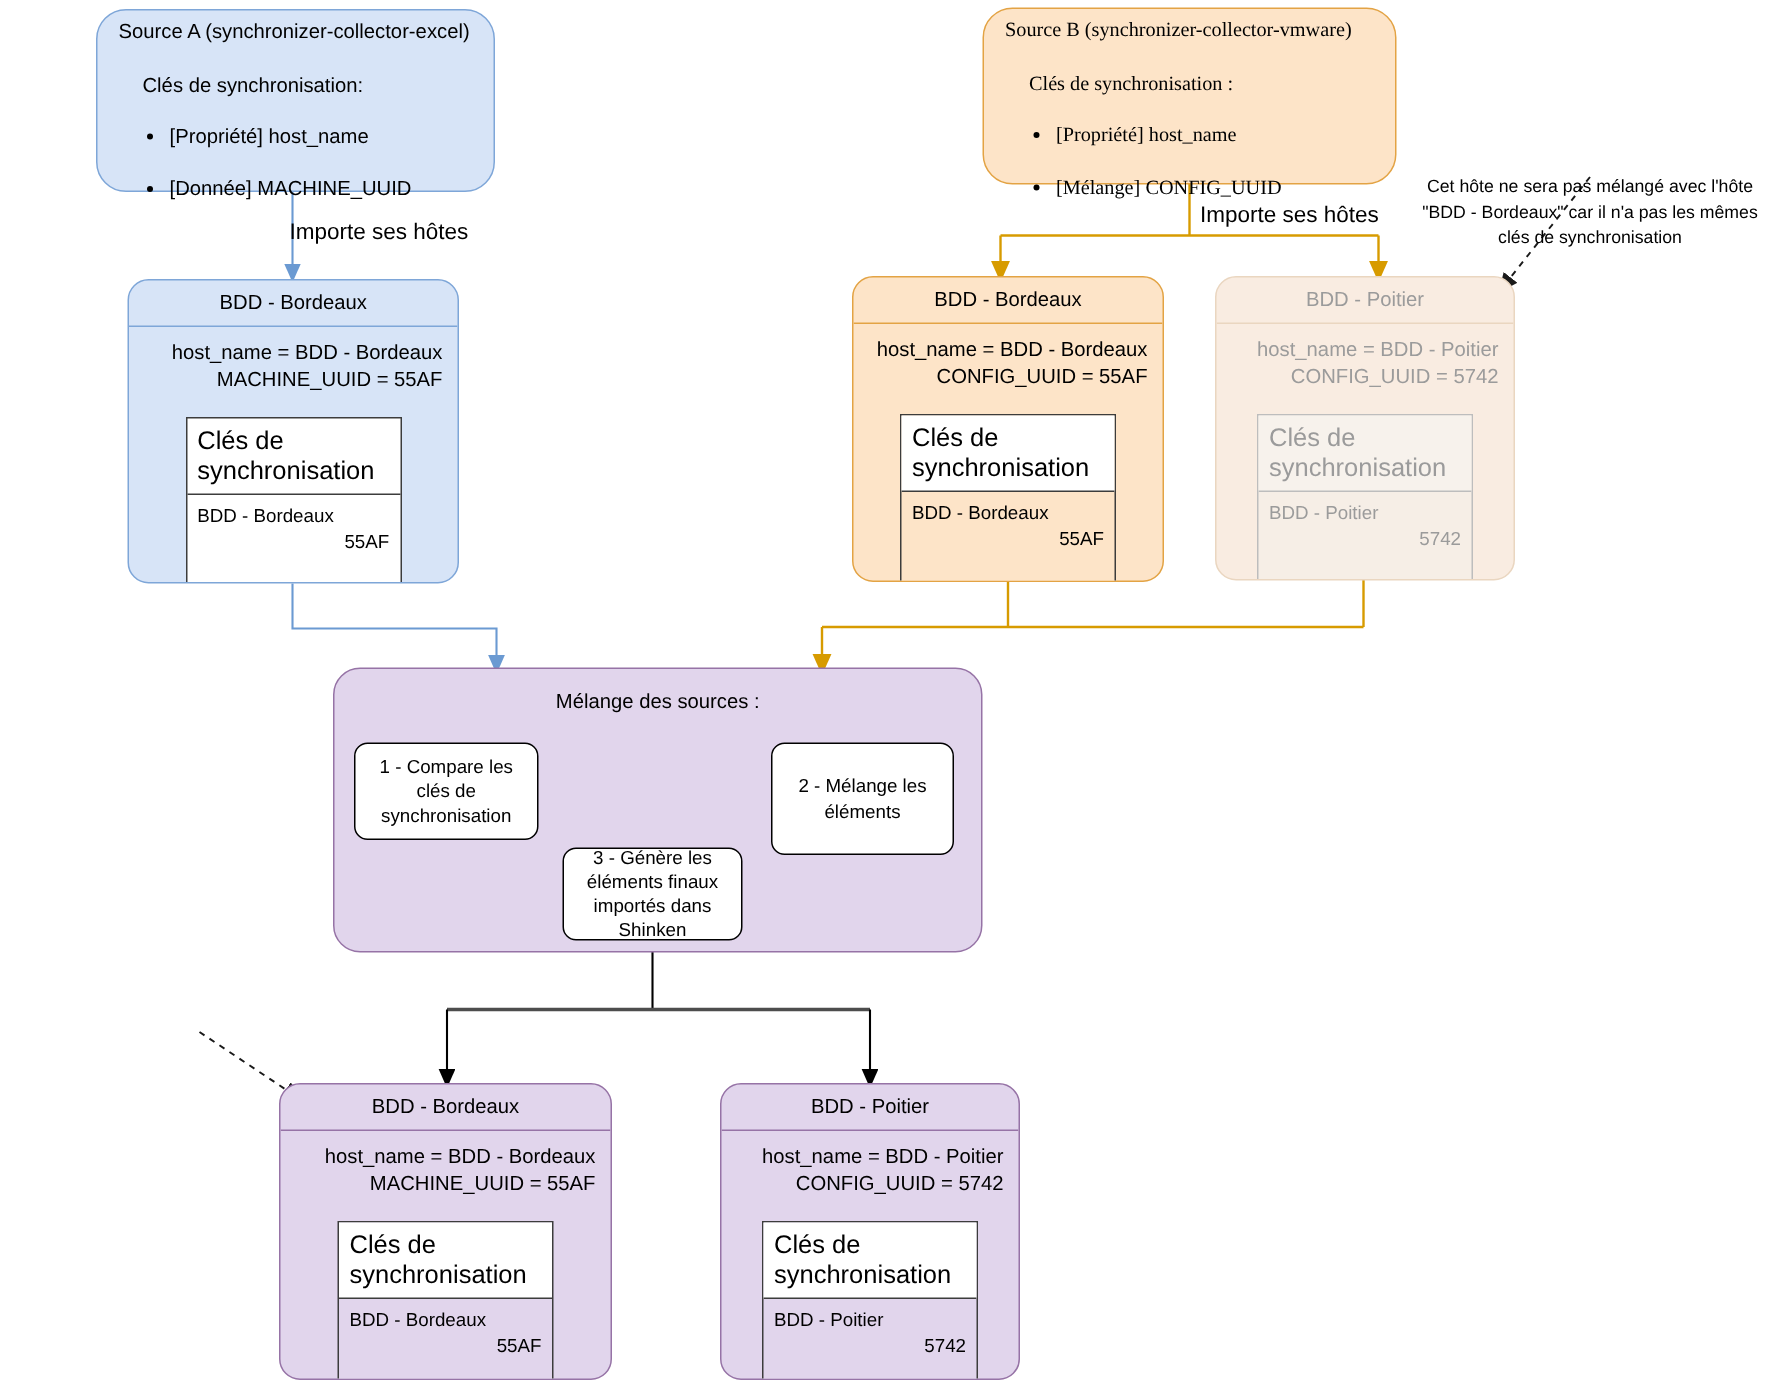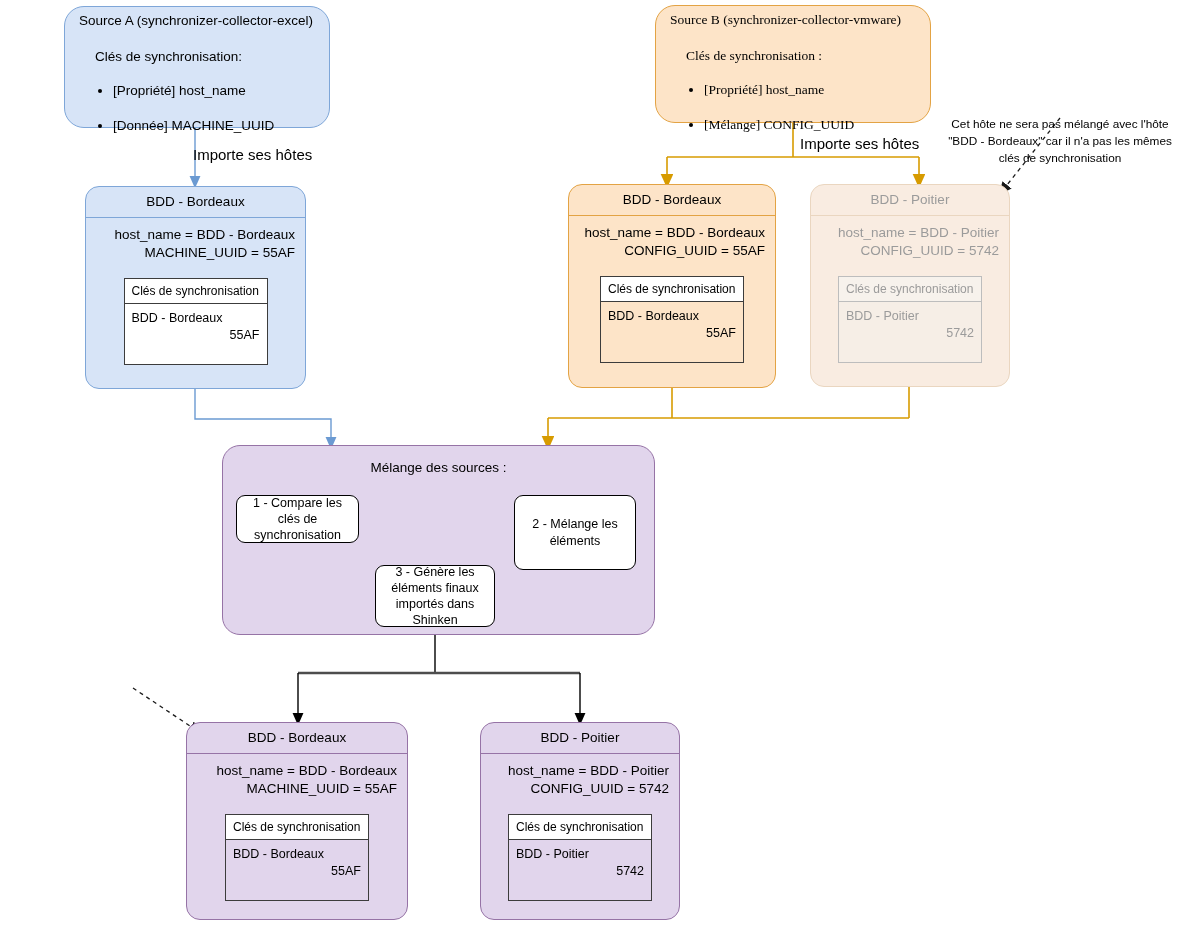--- a/index.html
+++ b/index.html
@@ -18,21 +18,21 @@
   .source li{margin:15px 0;}
   .src-a{background:#d7e4f7;border:1px solid #7ea6d8;}
   .src-b{background:#fde4c8;border:1px solid #e3a344;}
 
   
   .host{border-radius:14px;overflow:hidden;}
   .host .hdr{height:30px;line-height:30px;text-align:center;font-size:13.5px;}
   .host .body{padding:8px 10px 12px 10px;}
   .host .attrs{text-align:right;font-size:13.5px;line-height:1.35;white-space:pre-line;}
   .host .tbl{margin:16px auto 0 auto;width:142px;}
-  .host .tbl .th{font-size:12px;padding:5px 7px;}
+  .host .tbl .th{font-size:17px;padding:5px 7px;}
   .host .tbl .td{font-size:12.5px;padding:7px 7px 22px 7px;}
   .host .tbl .td .l2{margin-top:3px;text-align:right;}
 
   .host-blue{background:#d7e4f7;border:1px solid #7ea6d8;}
   .host-blue .hdr{border-bottom:1px solid #7ea6d8;}
   .host-blue .tbl{background:#fff;border:1px solid #3c3c3c;}
   .host-blue .tbl .th{border-bottom:1px solid #3c3c3c;}
 
   .host-orange{background:#fde4c8;border:1px solid #e3a344;}
   .host-orange .hdr{border-bottom:1px solid #e3a344;}
@@ -190,21 +190,21 @@
           <div>BDD - Poitier</div>
           <div class="l2">5742</div>
         </div>
       </div>
     </div>
   </div>
 
   <div class="node merge" style="left:222px;top:445px;width:433px;height:190px;">
     <div class="mtitle">Mélange des sources :</div>
   </div>
-  <div class="step" style="left:236px;top:495px;width:123px;height:48px;">
+  <div class="step" style="left:236px;top:495px;width:123px;height:65px;">
     <span>1 - Compare les clés de synchronisation</span>
   </div>
   <div class="step" style="left:514px;top:495px;width:122px;height:75px;">
     <span>2 - Mélange les éléments</span>
   </div>
   <div class="step" style="left:375px;top:565px;width:120px;height:62px;">
     <span>3 - Génère les éléments finaux importés dans Shinken</span>
   </div>
 
 

